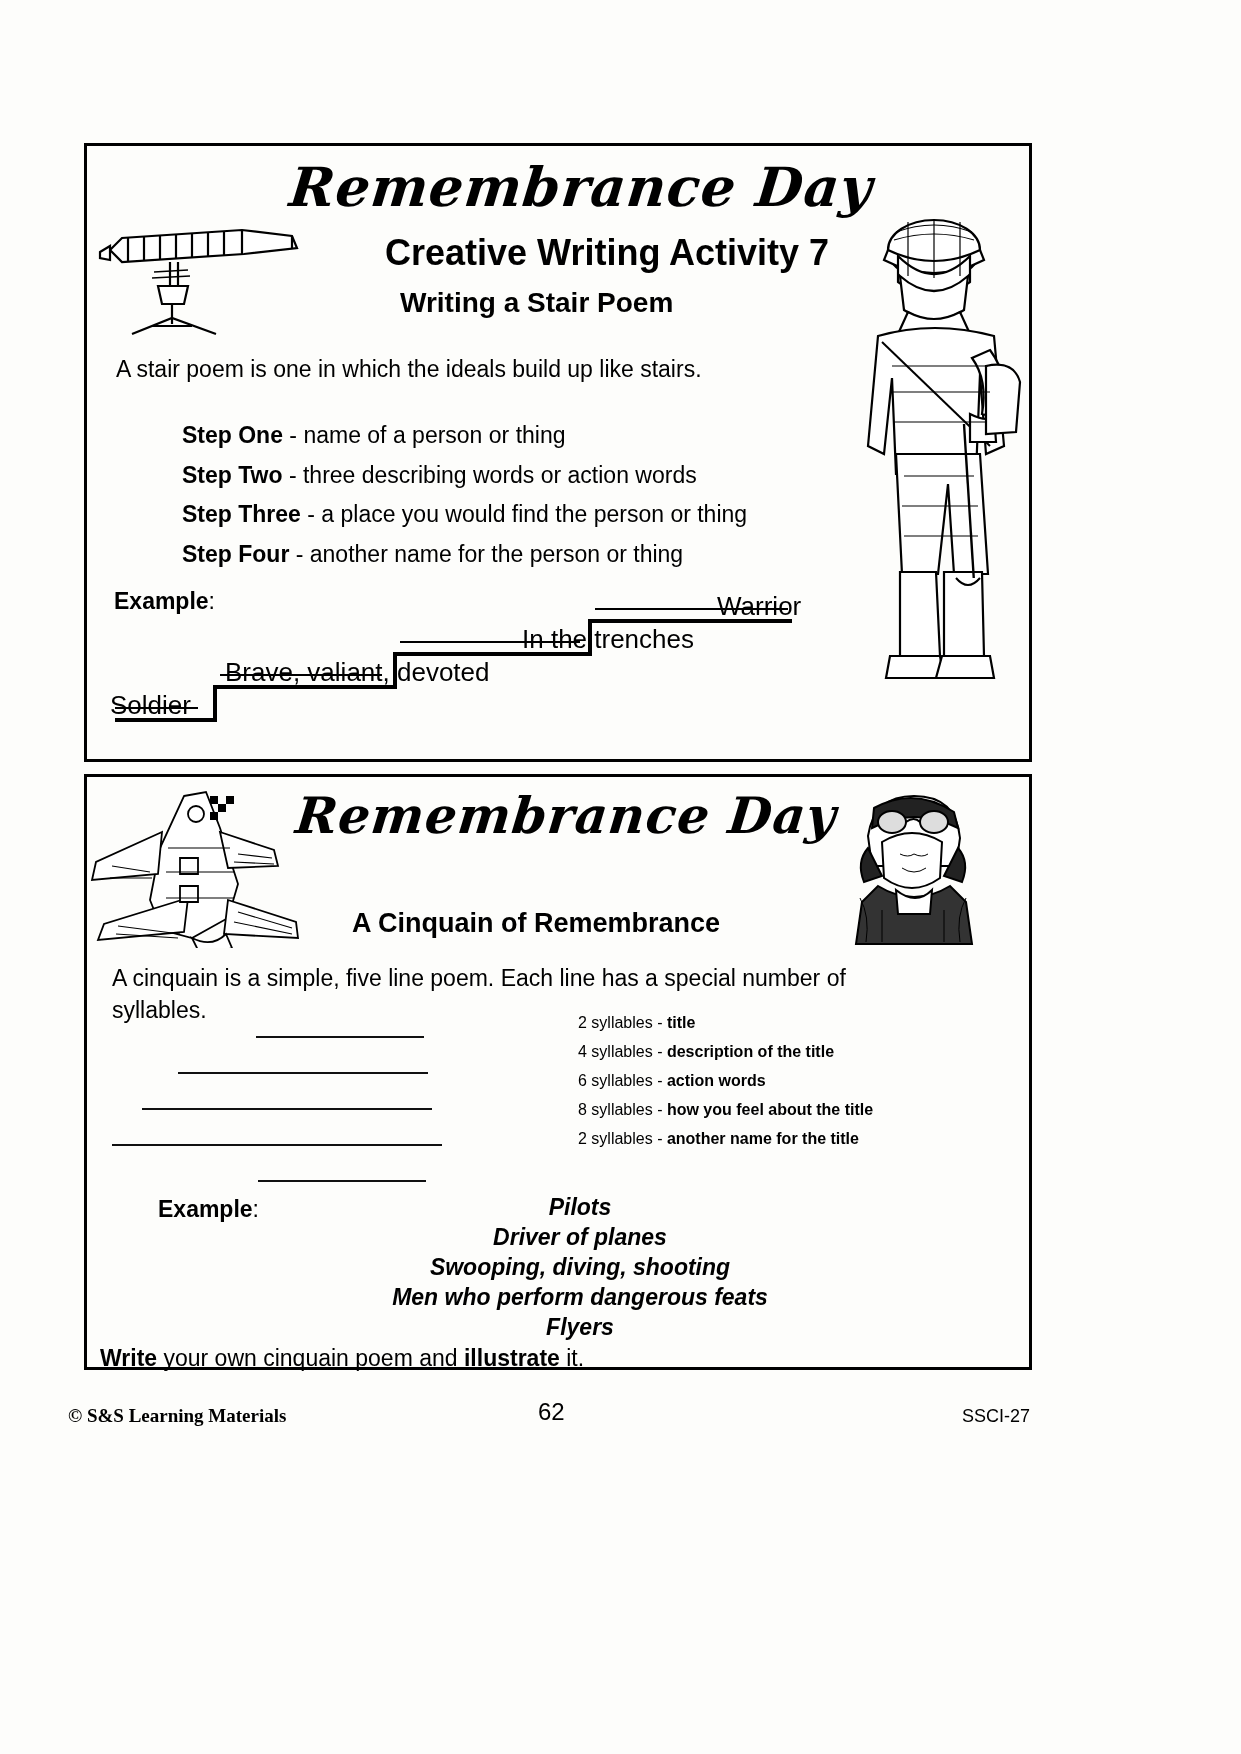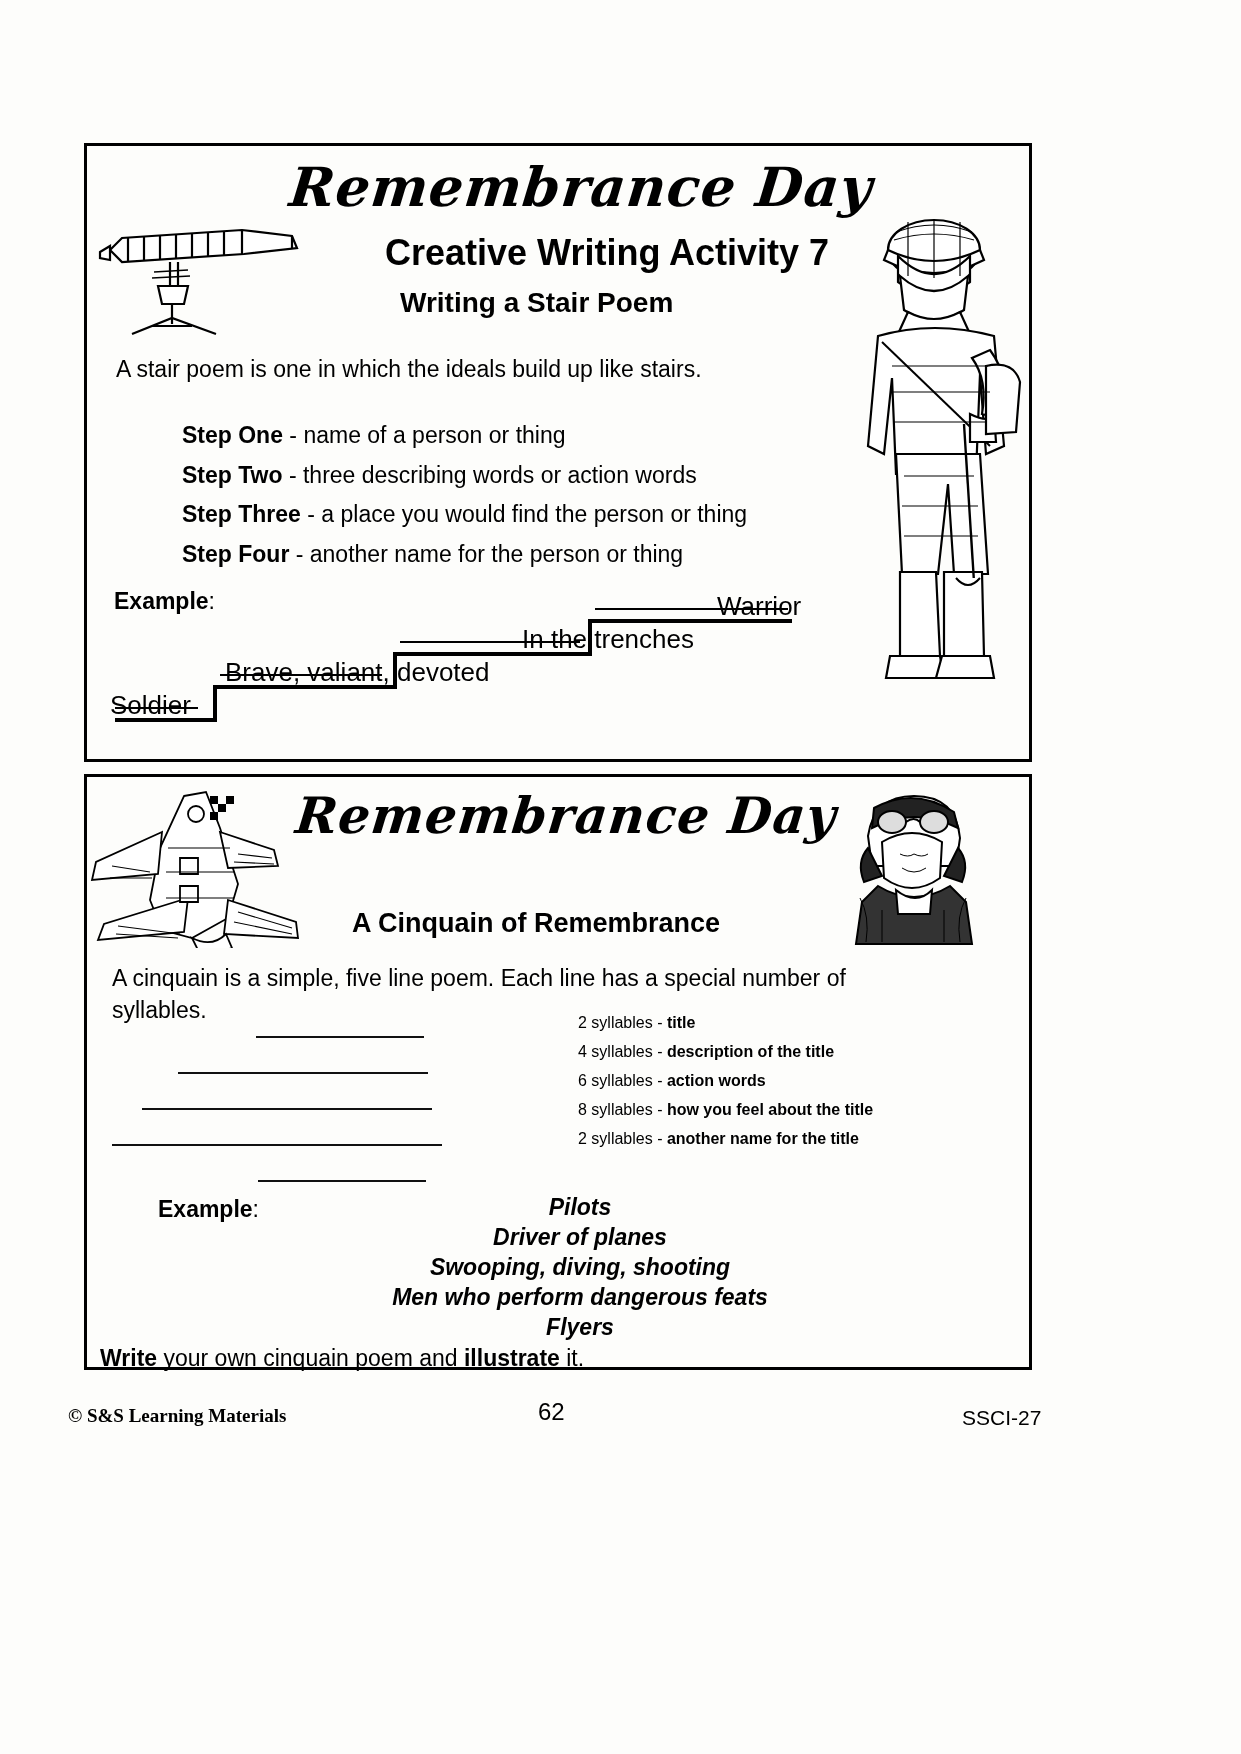--- a/index.html
+++ b/index.html
@@ -157,21 +157,21 @@
   }
   #write-line b{ font-weight:bold; }
 
   
   .footer{
     position:absolute;
     font-family:Liberation Serif, serif;
   }
   #footer-copyright{ left:68px; top:1405px; font-size:19px; font-weight:bold; }
   #footer-page{ left:538px; top:1398px; font-size:24px; font-family:"Liberation Sans", sans-serif;}
-  #footer-code{ left:962px; top:1406px; font-size:21px; font-family:"Liberation Sans", sans-serif;}
+  #footer-code{ left:962px; top:1406px; font-size:18px; font-family:"Liberation Sans", sans-serif;}
 
   
   .illus{ position:absolute; }
   #illus-machinegun{ left:92px; top:208px; width:220px; height:130px; }
   #illus-soldier{ left:838px; top:216px; width:200px; height:470px; }
   #illus-airplane{ left:88px; top:788px; width:235px; height:160px; }
   #illus-pilot{ left:838px; top:790px; width:150px; height:155px; }
 </style>
 </head>
 <body>

